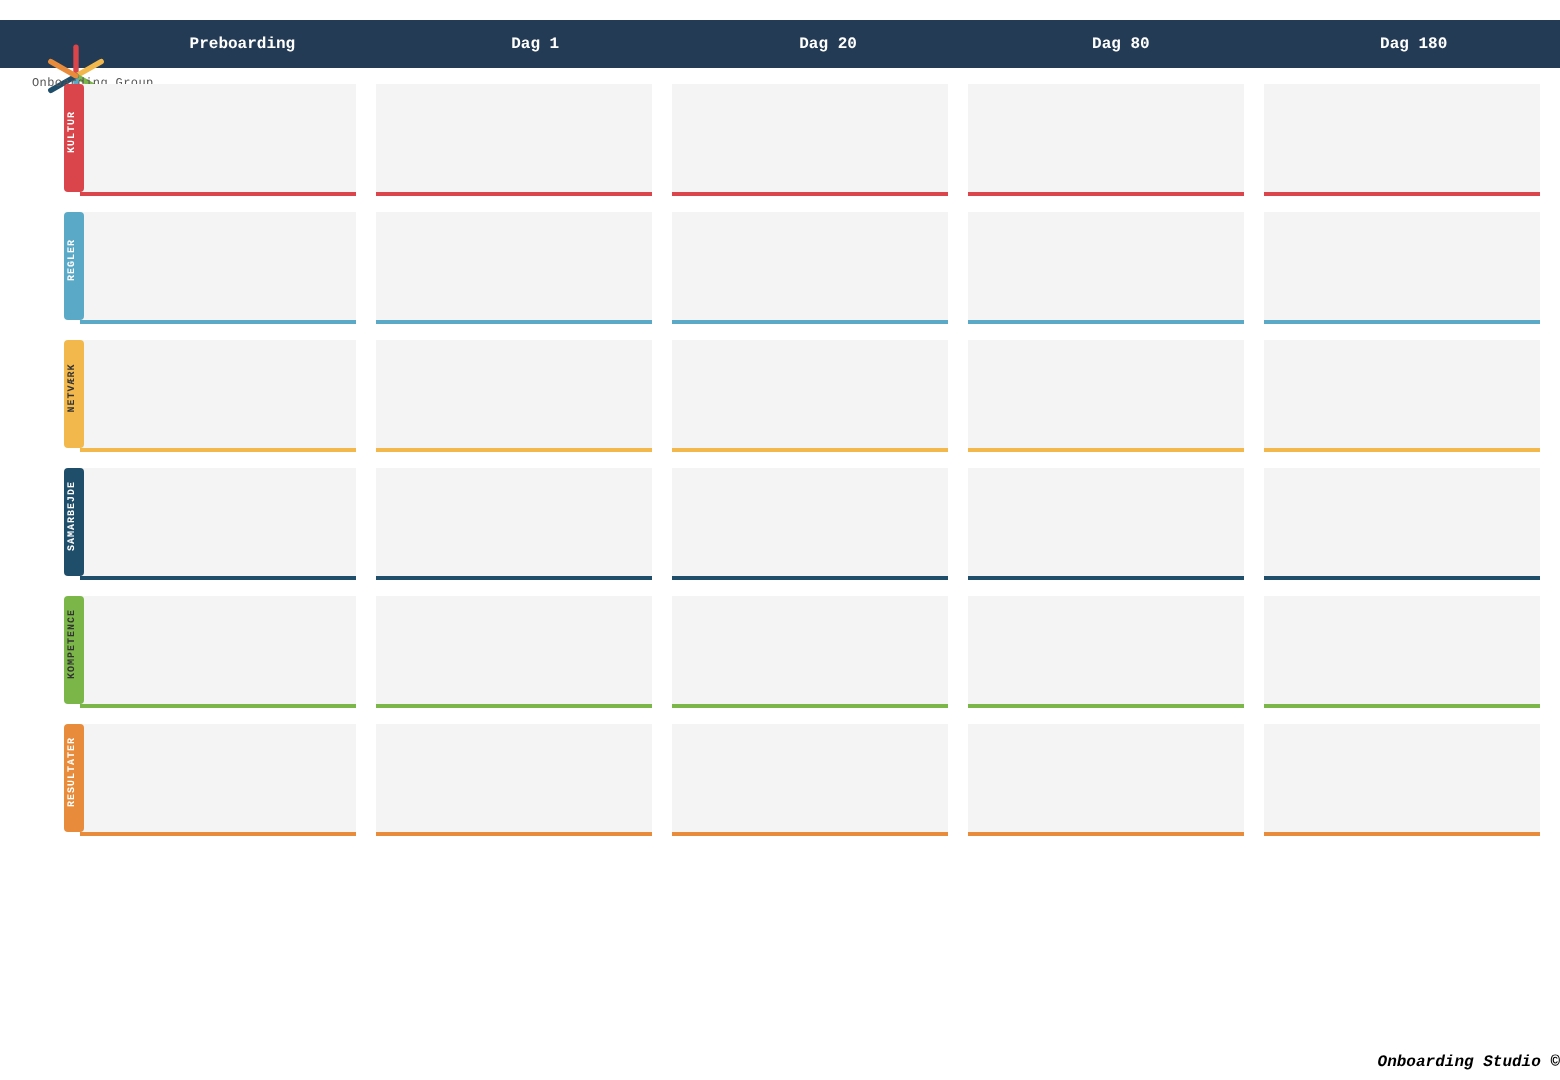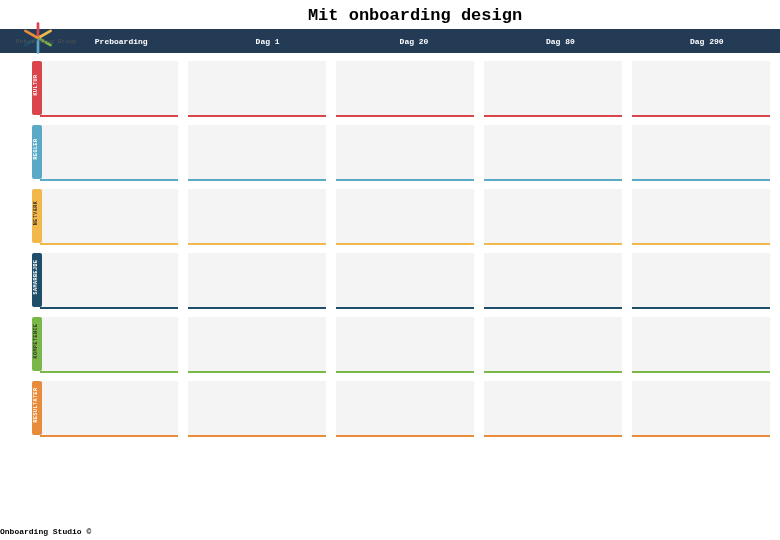--- a/index.html
+++ b/index.html
@@ -25,49 +25,48 @@
 .r1 .cell,.r1 .rowlabel-bg{border-color:#d9454a;background-color:#f4f4f4}.r1 .rowlabel-bg{background:#d9454a}
 .r2 .cell,.r2 .rowlabel-bg{border-color:#5aa9c7}.r2 .rowlabel-bg{background:#5aa9c7}
 .r3 .cell,.r3 .rowlabel-bg{border-color:#f2b84b}.r3 .rowlabel-bg{background:#f2b84b}
 .r4 .cell,.r4 .rowlabel-bg{border-color:#1f4e6b}.r4 .rowlabel-bg{background:#1f4e6b}
 .r5 .cell,.r5 .rowlabel-bg{border-color:#7ab648}.r5 .rowlabel-bg{background:#7ab648}
 .r6 .cell,.r6 .rowlabel-bg{border-color:#e88b3a}.r6 .rowlabel-bg{background:#e88b3a}
 
 .row .rowlabel { color:#fff; }
 .r3 .rowlabel,.r5 .rowlabel { color:#333; }
 
-.footer { position: absolute; bottom: 4px; left: 0; right: 0; text-align: left; font-size: 8px; font-weight: bold; }
+.footer { position: absolute; bottom: 4px; left: 0; right: 0; text-align: right; font-size: 8px; font-weight: bold; font-style: italic; }
 </style>
 </head>
 <body>
 
 <div class="logo">
 <svg viewBox="0 0 40 40">
       <g stroke-width="3" stroke-linecap="round">
         <line x1="20" y1="20" x2="20" y2="4" stroke="#d9454a"></line>
         <line x1="20" y1="20" x2="34" y2="12" stroke="#f2b84b"></line>
         <line x1="20" y1="20" x2="34" y2="28" stroke="#7ab648"></line>
         <line x1="20" y1="20" x2="20" y2="36" stroke="#5aa9c7"></line>
         <line x1="20" y1="20" x2="6" y2="28" stroke="#1f4e6b"></line>
         <line x1="20" y1="20" x2="6" y2="12" stroke="#e88b3a"></line>
       </g>
     </svg>
 </div>
 <div class="logo-text">Onboarding Group</div>
 
 <div class="header">
-  <div class="title">Mit onboarding design</div>
 </div>
 
 <div class="dayrow">
   <div class="daycell">Preboarding</div>
   <div class="daycell">Dag 1</div>
   <div class="daycell">Dag 20</div>
   <div class="daycell">Dag 80</div>
-  <div class="daycell">Dag 290</div>
+  <div class="daycell">Dag 180</div>
 </div>
 
 <div class="grid">
   <div class="row r1">
     <div class="rowlabel-bg"></div>
     <div class="rowlabel">KULTUR</div>
     <div class="cell"></div>
       <div class="cell"></div>
       <div class="cell"></div>
       <div class="cell"></div>

